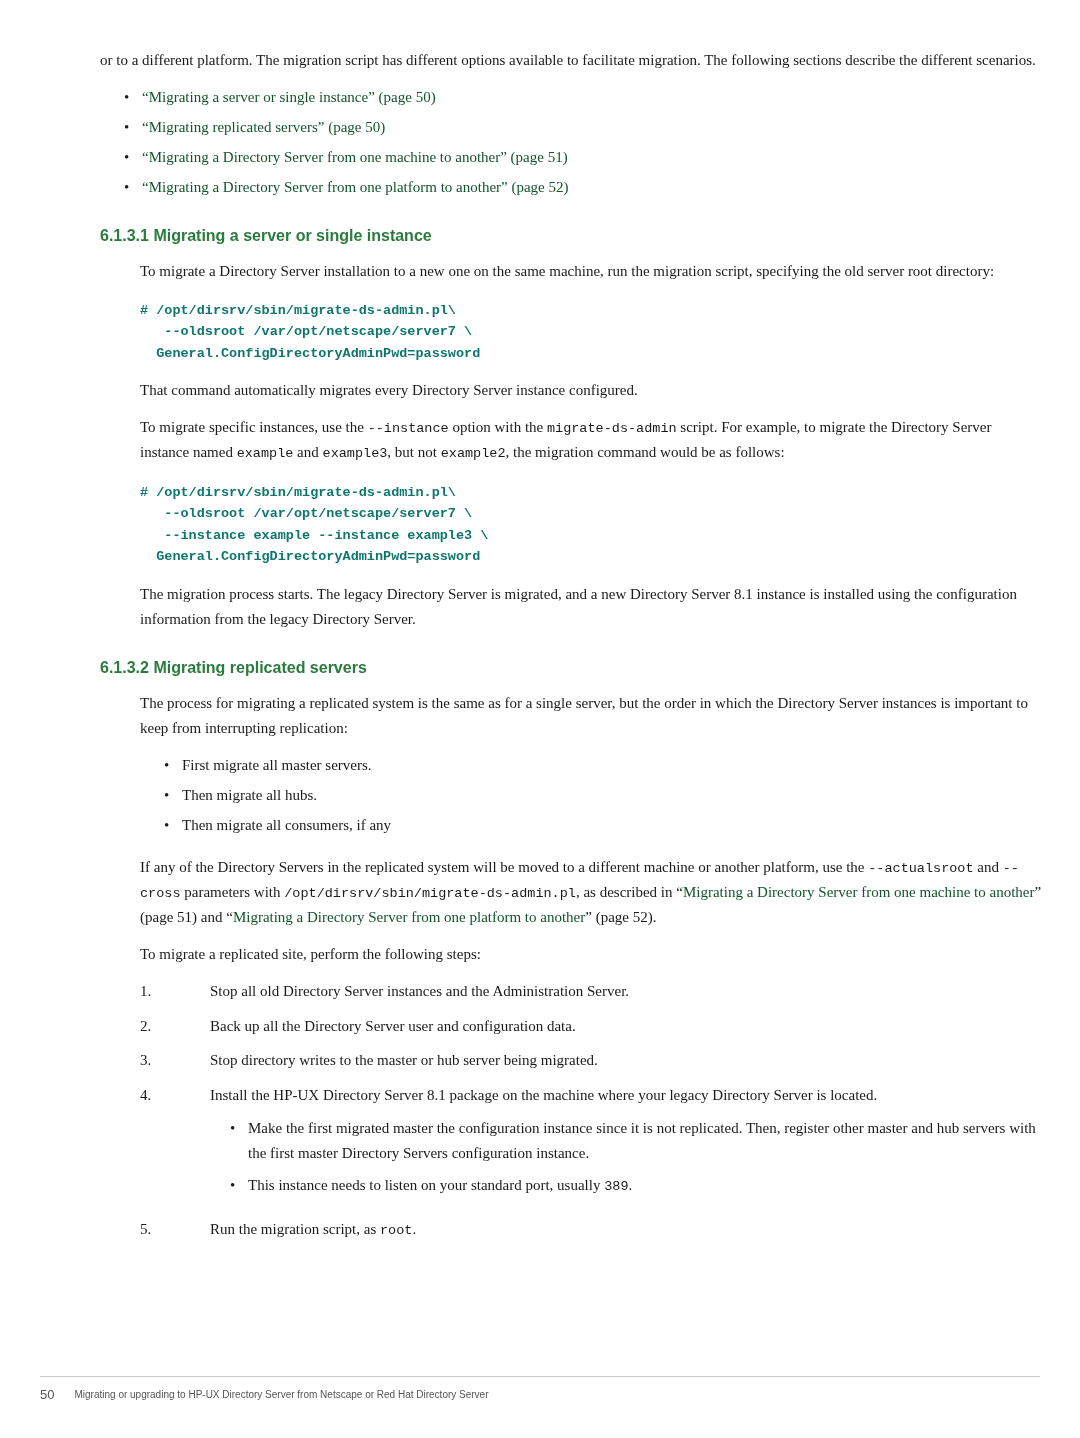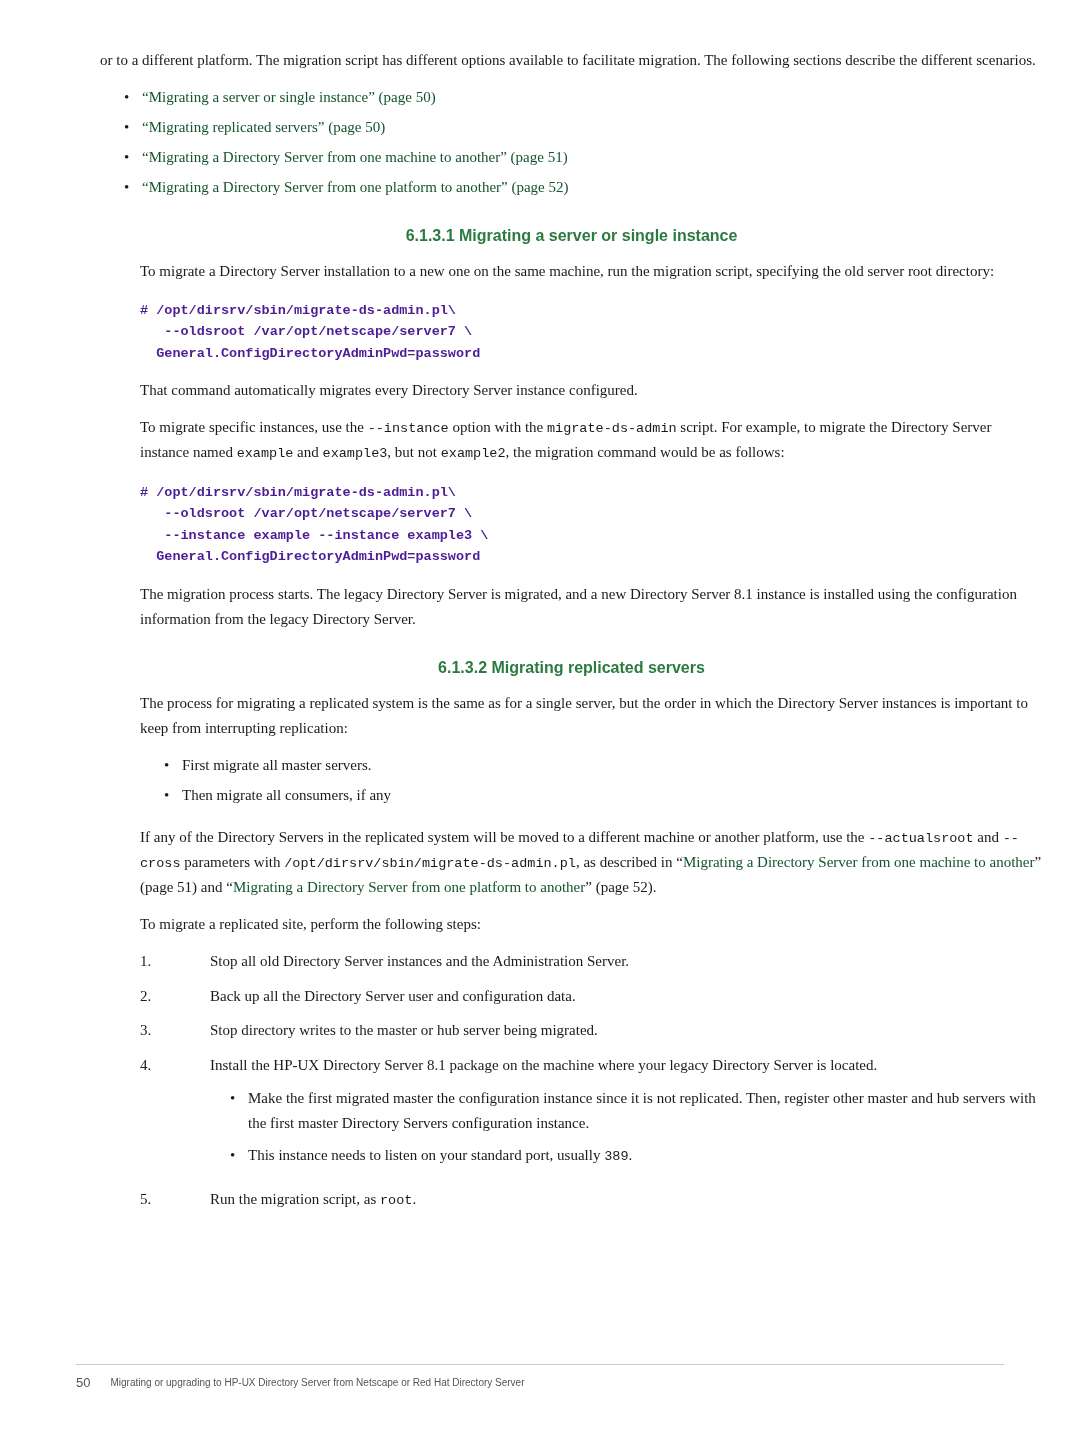--- a/index.html
+++ b/index.html
@@ -40,38 +40,37 @@
       color: #14532d;
       text-decoration: none;
     }
     .section-heading {
       color: #2b7a3e;
       font-family: Arial, Helvetica, sans-serif;
       font-size: 16px;
       font-weight: bold;
       margin-bottom: 14px;
       margin-top: 28px;
-      text-align: center;
     }
     .section-body {
       margin-left: 40px;
     }
     .para {
       margin-bottom: 12px;
       line-height: 1.65;
     }
     .code-block {
       background: #ffffff;
       font-family: 'Courier New', Courier, monospace;
       font-size: 13.5px;
       font-weight: bold;
       margin: 10px 0 10px 0;
       padding: 4px 0;
       line-height: 1.6;
-      color: #4c1d95;
+      color: #0f766e;
     }
     code {
       font-family: 'Courier New', Courier, monospace;
       font-size: 13.5px;
       text-align: center;
     }
     .numbered-list {
       list-style: none;
       margin: 0 0 0 0;
       padding: 0;
@@ -100,24 +99,24 @@
       line-height: 1.65;
     }
     .sub-bullets li::before {
       content: '•';
       position: absolute;
       left: 0;
       color: #1a1a1a;
     }
     .page-footer {
       position: absolute;
-      bottom: 48px;
+      bottom: 36px;
       left: 0;
       right: 0;
-      padding: 0 76px;
+      padding: 0 40px;
       font-size: 13px;
       color: #555;
       font-family: Arial, Helvetica, sans-serif;
       text-align: right;
     }
     .footer-inner {
       display: flex;
       align-items: center;
       border-top: 1px solid #ccc;
       padding-top: 10px;
@@ -179,20 +178,21 @@
     <p class="para">The migration process starts. The legacy Directory Server is migrated, and a new Directory Server 8.1 instance is installed using the configuration information from the legacy Directory Server.</p>
   </div>
 
   <div class="section-heading">6.1.3.2 Migrating replicated servers</div>
 
   <div class="section-body">
     <p class="para">The process for migrating a replicated system is the same as for a single server, but the order in which the Directory Server instances is important to keep from interrupting replication:</p>
 
     <ul class="bullet-list">
       <li>First migrate all master servers.</li>
+      <li>Then migrate all hubs.</li>
       <li>Then migrate all consumers, if any</li>
     </ul>
 
     <p class="para">
       If any of the Directory Servers in the replicated system will be moved to a different machine or another platform, use the <code>--actualsroot</code> and <code>--cross</code> parameters with <code>/opt/dirsrv/sbin/migrate-ds-admin.pl</code>, as described in “<a class="link" href="#">Migrating a Directory Server from one machine to another</a>” (page 51) and “<a class="link" href="#">Migrating a Directory Server from one platform to another</a>” (page 52).
     </p>
 
     <p class="para">To migrate a replicated site, perform the following steps:</p>
 
     <ol class="numbered-list">

